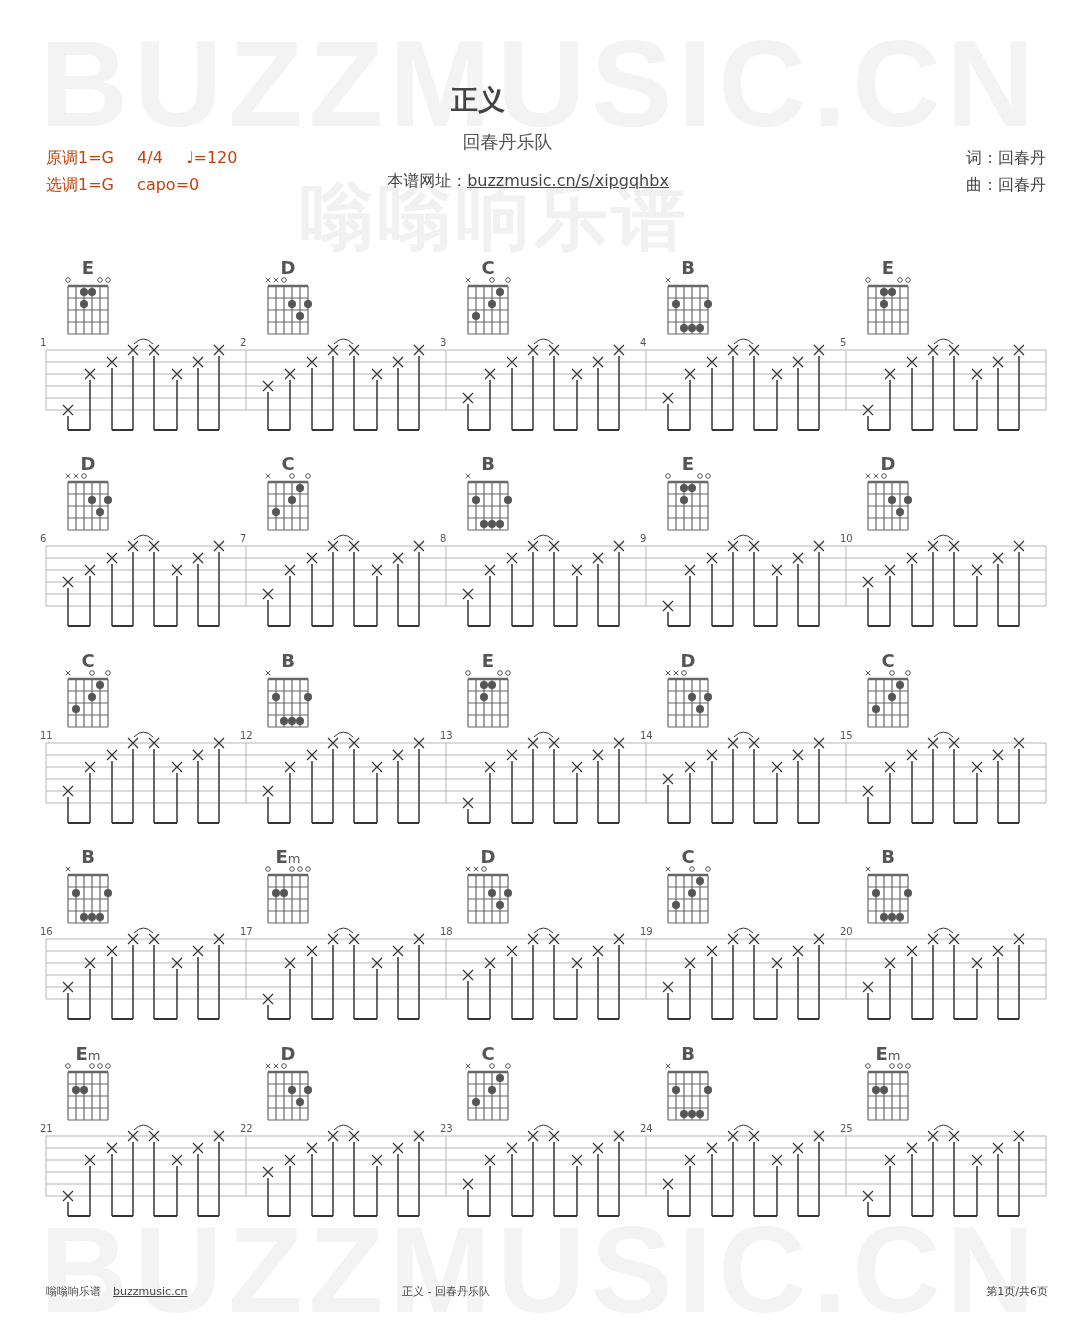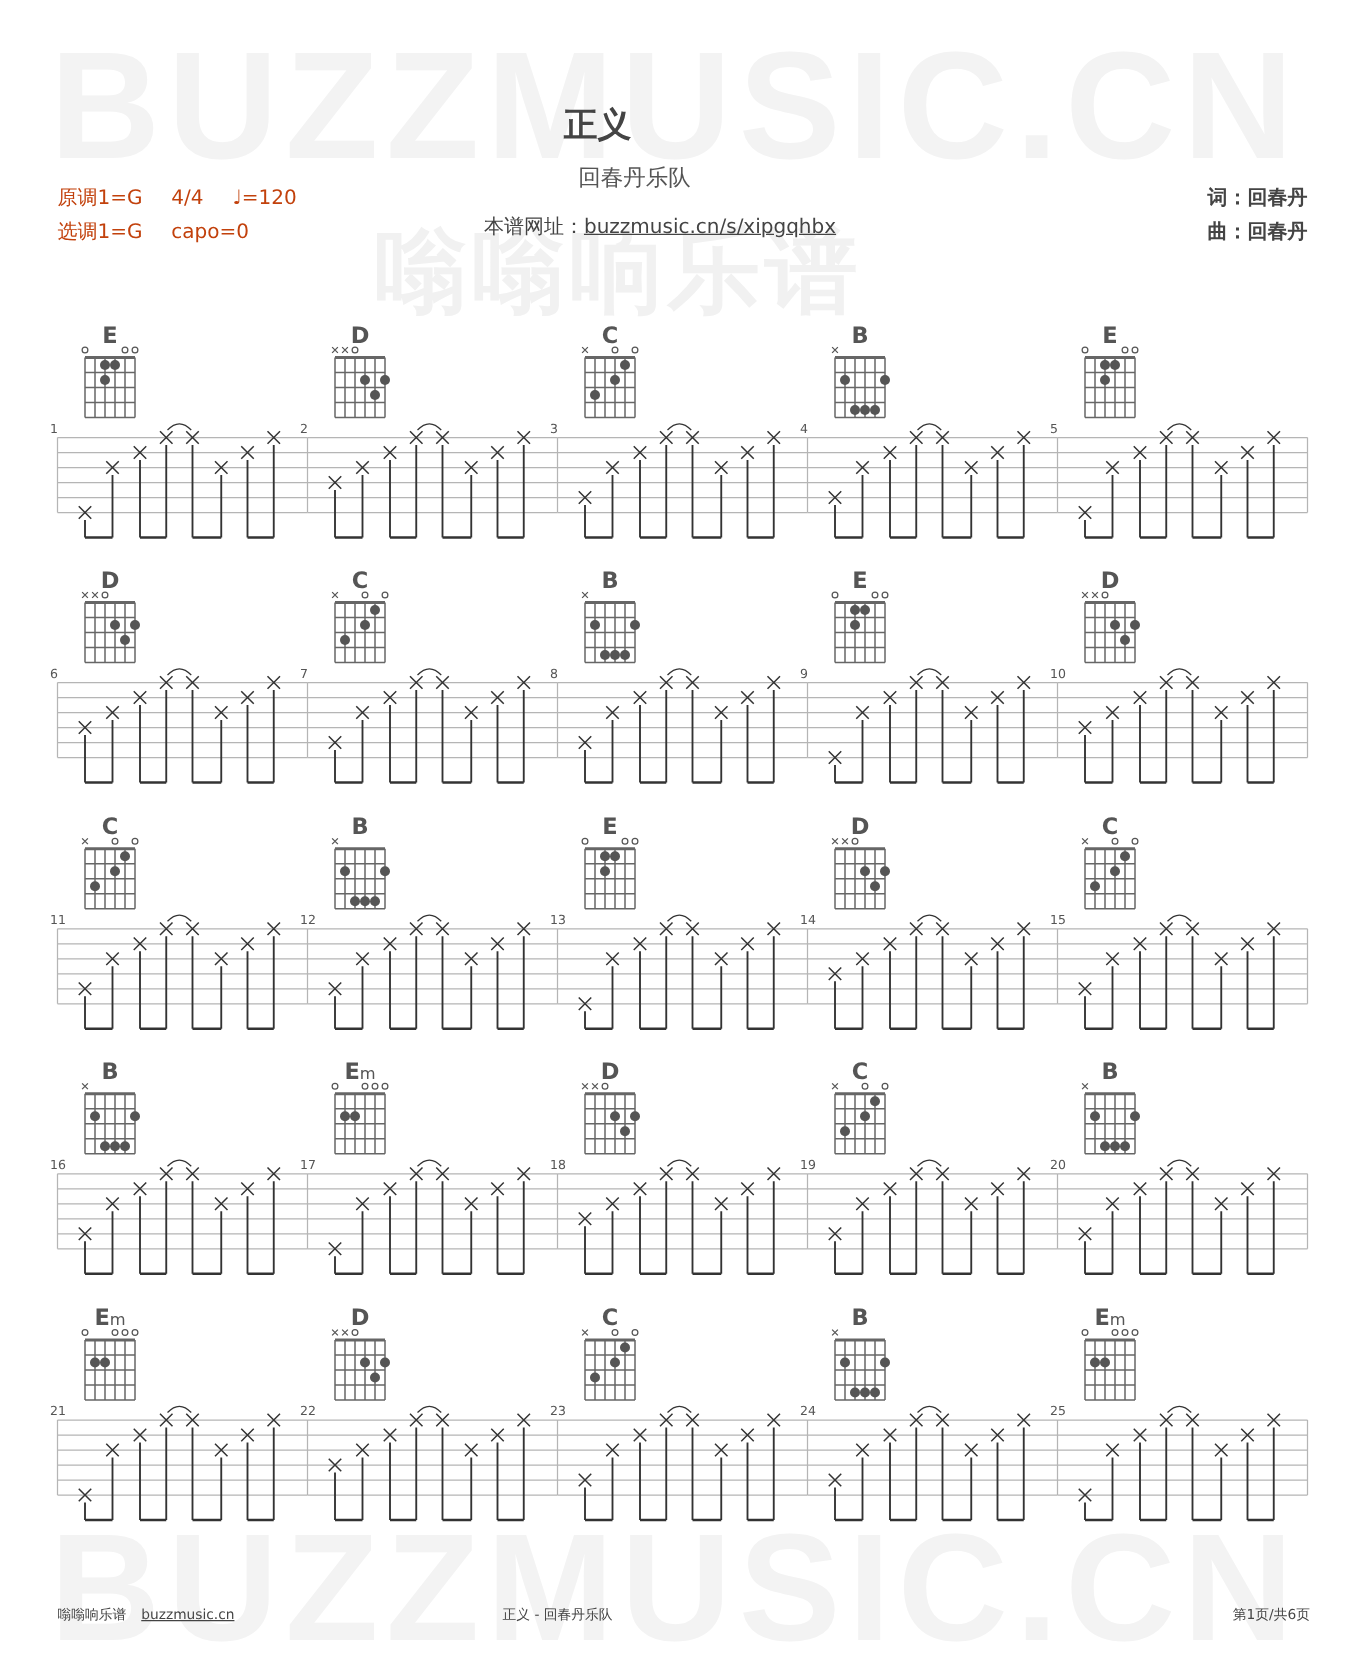--- a/index.html
+++ b/index.html
@@ -10,21 +10,21 @@
   .wm-top { left: 40px; top: 14px; font-size: 122px; letter-spacing: 6px; }
   .wm-mid { left: 300px; top: 168px; font-size: 74px; letter-spacing: 4px; color: #f1f1f1; }
   .wm-bot { left: 40px; top: 1200px; font-size: 122px; letter-spacing: 6px; }
   .abs { position: absolute; z-index: 1; }
   .title { left: 0; width: 956px; top: 82px; text-align: center; font-size: 27px; font-weight: bold; color: #444; }
   .artist { left: 0; width: 1015px; top: 130px; text-align: center; font-size: 18px; color: #555; }
   .meta { font-size: 16px; color: #c2410c; }
   .meta span { margin-right: 18px; }
   .url-line { left: 0; width: 1056px; top: 171px; text-align: center; font-size: 16px; color: #444; }
   .url-line a { color: #444; text-decoration: underline; }
-  .credits { right: 46px; text-align: center; font-size: 16px; color: #444; font-weight: bold; }
+  .credits { right: 46px; text-align: center; font-size: 16px; color: #444; }
   svg.score { position: absolute; left: 0; top: 0; z-index: 1; }
   .footer { top: 1284px; font-size: 11px; color: #444; }
   .footer a { color: #444; text-decoration: underline; margin-left: 12px; }
 </style>
 </head>
 <body>
 
 <div class="wm wm-top">BUZZMUSIC.CN</div>
 <div class="wm wm-mid">嗡嗡响乐谱</div>
 <div class="wm wm-bot">BUZZMUSIC.CN</div>

